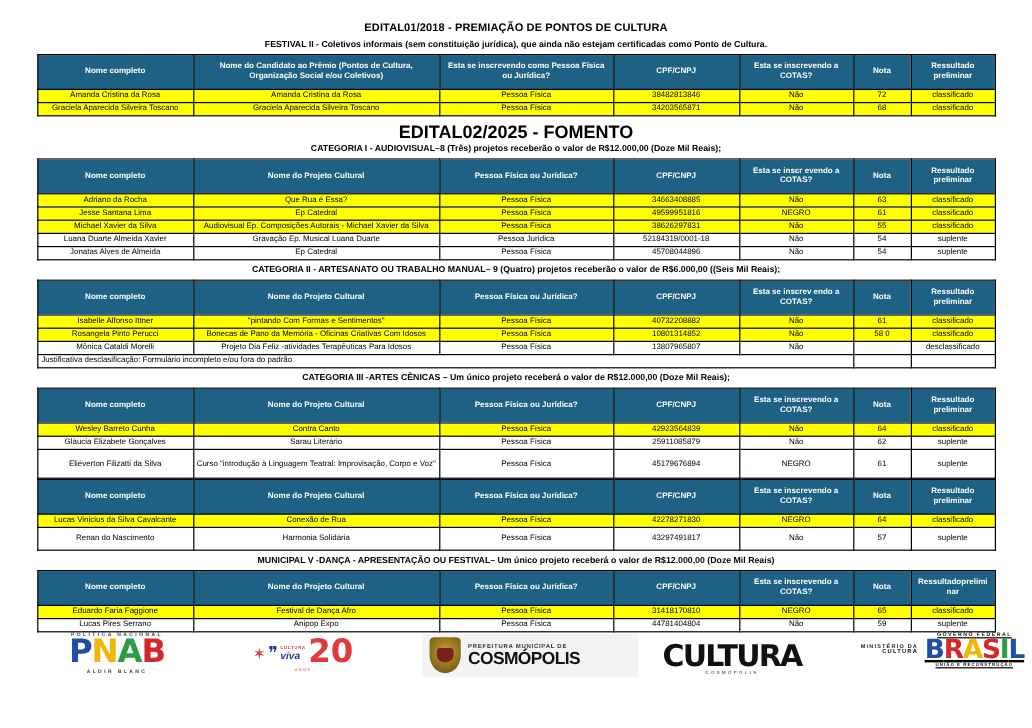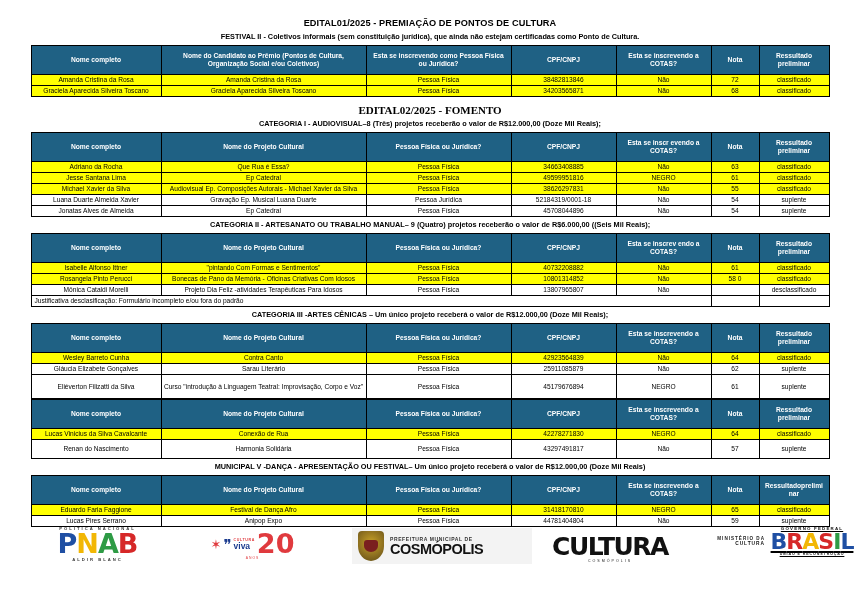--- a/index.html
+++ b/index.html
@@ -25,25 +25,24 @@
     text-align: center;
     font-size: 9.2px;
     font-weight: bold;
     letter-spacing: 0.1px;
     margin: 0;
     padding-top: 18px;
     line-height: 11px;
   }
   .edital-title {
     text-align: center;
-    font-size: 11px;
+    font-size: 15px;
     font-weight: bold;
     margin: 0;
     line-height: 11px;
-    font-family: Liberation Serif, serif;
   }
   .cat-line {
     text-align: center;
     font-size: 7.3px;
     font-weight: bold;
     margin: 0;
     line-height: 10px;
     padding: 3px 0 3px 0;
   }
   table.grid {
@@ -124,21 +123,21 @@
     letter-spacing: 2px;
     color: #3a3a3a;
     font-weight: bold;
   }
   
   .cviva { left: 190px; top: 12px; width: 125px; height: 36px; }
   .cviva-row { display: flex; align-items: center; justify-content: center; gap: 2px;}
   .cviva .star { color: #e03a3e; font-size: 13px; line-height: 13px;}
   .cviva .person { color: #1b3b8f; font-size: 15px; line-height: 15px; }
   .cviva .txt1 { font-size: 3.6px; color: #e03a3e; font-weight: bold; letter-spacing: .6px; display:block;}
-  .cviva .txt2 { font-size: 8.5px; color: #1b3b8f; font-weight: bold; display:block; line-height: 9px;}
+  .cviva .txt2 { font-size: 8.5px; color: #1b3b8f; font-weight: bold; font-style: italic; display:block; line-height: 9px;}
   .cviva .two { font-size: 27px; font-weight: bold; color: #e03a3e; line-height: 24px; font-family:"DejaVu Sans", sans-serif;}
   .cviva .anos { font-size: 3.4px; color: #e03a3e; letter-spacing: 1px; }
   
   .cosmo { left: 352px; top: 8px; width: 180px; }
   .cosmo-wrap { display: flex; align-items: center; gap: 6px; background: #f3f3f3; padding: 3px 6px;}
   .cosmo .crest {
     width: 26px; height: 30px;
     background: radial-gradient(circle at 50% 40%, #c9a227 0%, #8a6d1f 60%, #5d4a14 100%);
     border-radius: 4px 4px 50% 50%;
     position: relative;
@@ -179,21 +178,21 @@
   .brasil .b2 { color: #d62828; }
   .brasil .b3 { color: #f2b705; }
   .brasil .b4 { color: #2e9b45; }
   .brasil .uni { font-size: 3.6px; letter-spacing: .9px; color: #111; font-weight: bold;}
 </style>
 </head>
 <body>
 
 <div class="page">
 
-  <div class="doc-title">EDITAL01/2025 - PREMIAÇÃO DE PONTOS DE CULTURA</div>
+  <div class="doc-title">EDITAL01/2018 - PREMIAÇÃO DE PONTOS DE CULTURA</div>
   <div class="cat-line">FESTIVAL II - Coletivos informais (sem constituição jurídica), que ainda não estejam certificadas como Ponto de Cultura.</div>
 
   <table class="grid">
     <colgroup>
       <col style="width:130px">
         <col style="width:205px">
         <col style="width:145px">
       <col style="width:105px">
         <col style="width:95px">
         <col style="width:48px">

